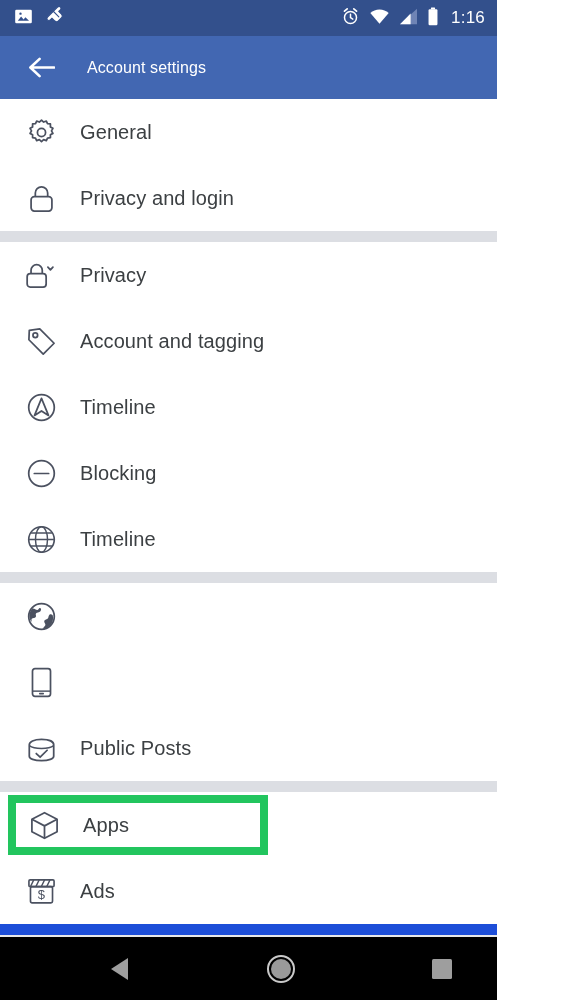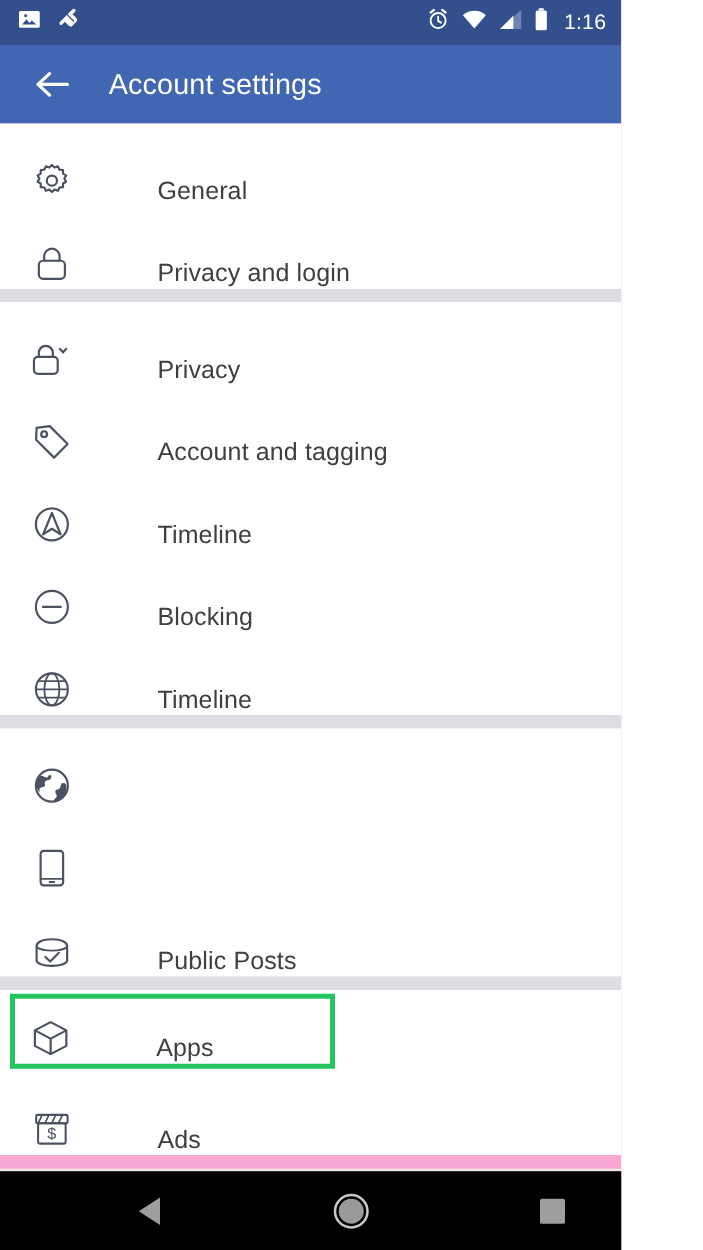--- a/index.html
+++ b/index.html
@@ -9,21 +9,21 @@
   }
   body {
     font-family: "Liberation Sans", sans-serif;
     -webkit-font-smoothing: antialiased;
   }
   #phone {
     position: relative;
     width: 497px;
     height: 1000px;
     overflow: hidden;
-    background: #f9a8d4;
+    background: #1d4ed8;
   }
 
   
   .statusbar {
     position: relative;
     height: 36px;
     background: #33508C;
     display: flex;
     align-items: center;
     padding: 0 12px 0 14px;
@@ -61,45 +61,44 @@
   .back-btn {
     width: 34px;
     height: 34px;
     display: flex;
     align-items: center;
     justify-content: center;
     cursor: pointer;
   }
   .appbar-title {
     color: #ffffff;
-    font-size: 23px;
+    font-size: 16px;
     margin-left: 29px;
     letter-spacing: .1px;
     white-space: nowrap;
   }
 
   
   .list {
     background: #ffffff;
   }
   .group { background: #ffffff; }
   .separator {
     height: 11px;
     background: #dcdee3;
   }
   .row {
     height: 66px;
     display: flex;
-    align-items: flex-end;
+    align-items: center;
     padding-left: 20px;
     box-sizing: border-box;
     cursor: pointer;
     background: #ffffff;
     position: relative;
-    gap: 46px;
   }
   .row .ico {
     width: 42px;
     min-width: 42px;
     height: 42px;
     display: flex;
     align-items: center;
     justify-content: center;
   }
   .row .label {
@@ -107,21 +106,21 @@
     font-size: 20px;
     color: #3c4043;
     letter-spacing: .1px;
     white-space: nowrap;
   }
 
   
   .row.highlight {
     margin: 0 0 0 8px;
     width: 260px;
-    border: 4px solid #22c55e;
+    border: 8px solid #22c55e;
     height: 60px;
     box-sizing: border-box;
     padding-left: 7px;
   }
   .hl-wrap {
     height: 66px;
     display: flex;
     align-items: center;
     background: #ffffff;
   }

